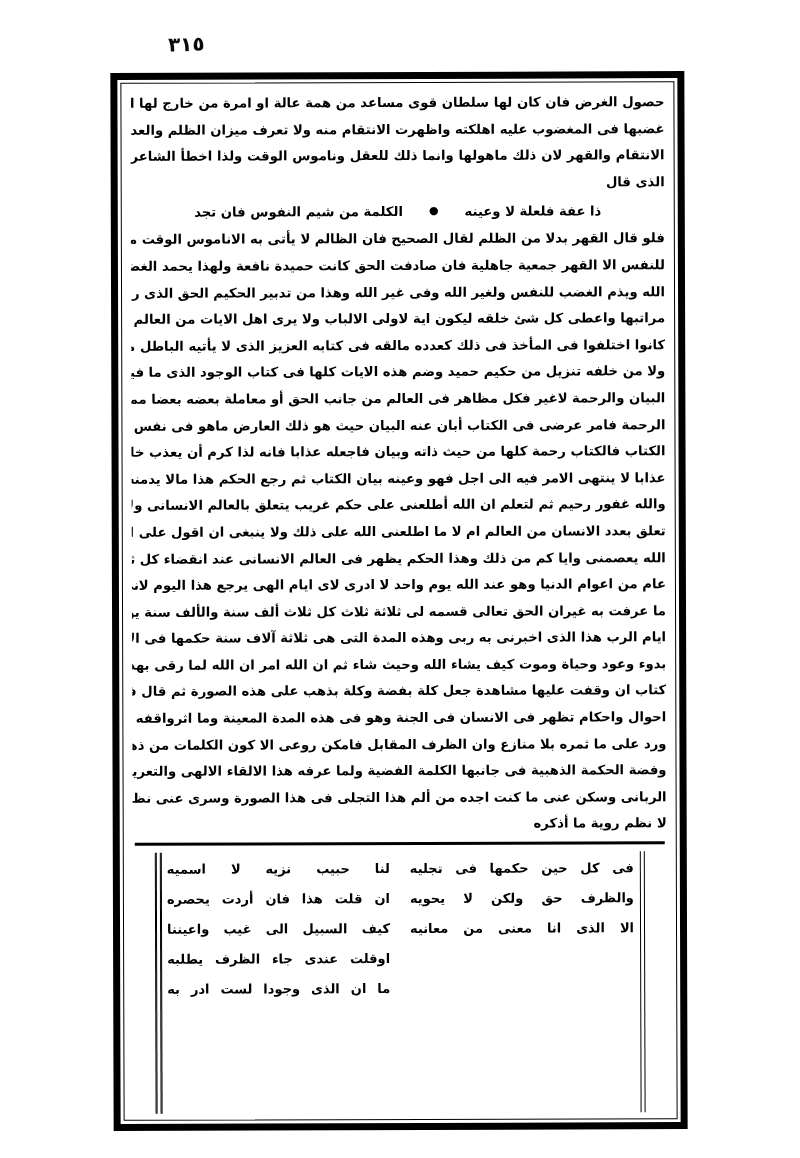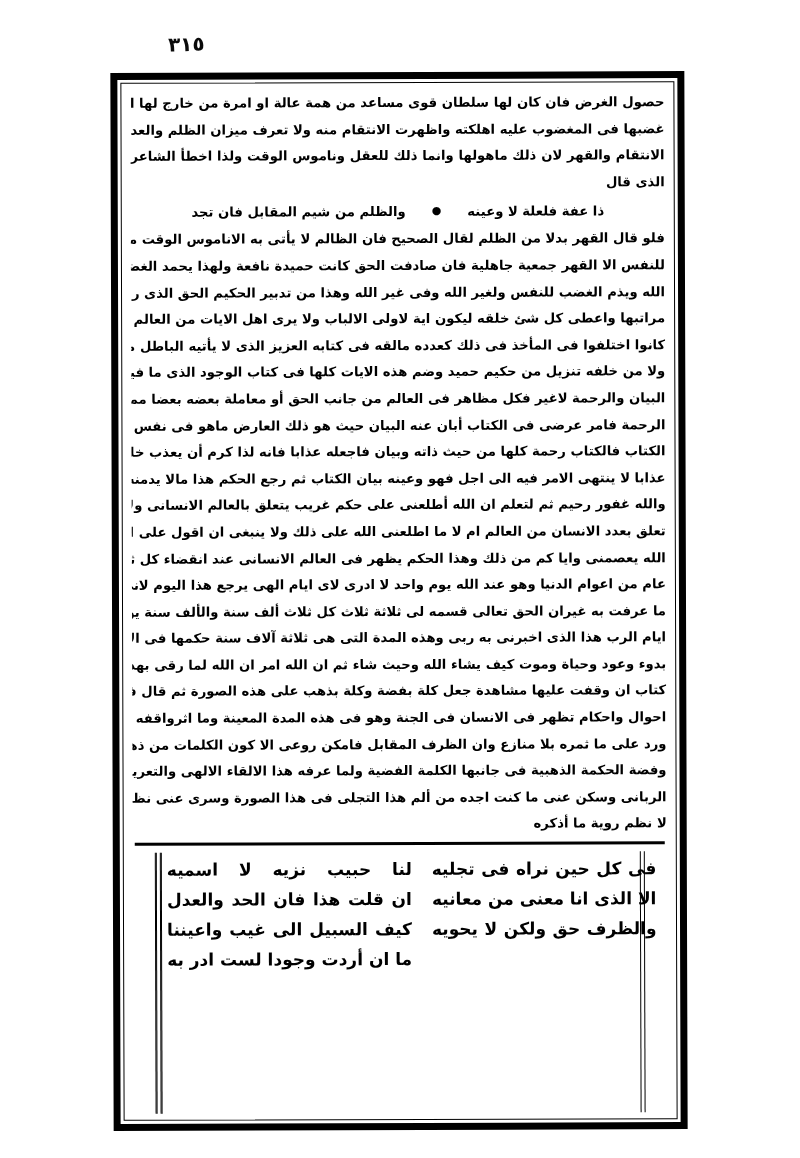--- a/index.html
+++ b/index.html
@@ -150,21 +150,21 @@
   }
   .verse-col.col-right::after {
     content: "";
     position: absolute;
     top: 0;
     bottom: 0;
     left: 4px;
     border-left: 1.2px solid #000;
   }
   .verse-row {
-    font-size: 17px;
+    font-size: 13px;
     font-weight: bold;
     line-height: 30px;
     height: 30px;
     white-space: nowrap;
     overflow: hidden;
     text-align: justify;
     text-align-last: justify;
     direction: rtl;
     font-family: "DejaVu Sans", sans-serif;
   }
@@ -180,21 +180,21 @@
     <div class="body-text">
 
       <div>
         <div class="prose-line">حصول الغرض فان كان لها سلطان قوى مساعد من همة عالة او امرة من خارج لها ابا امضاه</div>
         <div class="prose-line">غضبها فى المغضوب عليه اهلكته واظهرت الانتقام منه ولا تعرف ميزان الظلم والعدل فى ذلك</div>
         <div class="prose-line">الانتقام والقهر لان ذلك ماهولها وانما ذلك للعقل وناموس الوقت ولذا اخطأ الشاعر</div>
         <div class="prose-line tail">الذى قال</div>
       </div>
 
       <div class="verse-inline">
-        <span class="hemistich">والظلم من شيم المقابل فان تجد</span>
+        <span class="hemistich">الكلمة من شيم النفوس فان تجد</span>
         <span class="verse-sep">●</span>
         <span class="hemistich">ذا عفة فلعلة لا وعينه</span>
       </div>
 
       <div>
         <div class="prose-line">فلو قال القهر بدلا من الظلم لقال الصحيح فان الظالم لا يأتى به الاناموس الوقت منه يعرف فليس</div>
         <div class="prose-line">للنفس الا القهر جمعية جاهلية فان صادفت الحق كانت حميدة نافعة ولهذا يحمد الغضب لله وفى</div>
         <div class="prose-line">الله ويذم الغضب للنفس ولغير الله وفى غير الله وهذا من تدبير الحكيم الحق الذى رتب الامور</div>
         <div class="prose-line">مراتبها واعطى كل شئ خلقه ليكون اية لاولى الالباب ولا يرى اهل الايات من العالم اذ</div>
         <div class="prose-line">كانوا اختلفوا فى المأخذ فى ذلك كعدده مالقه فى كتابه العزيز الذى لا يأتيه الباطل من بين يديه</div>
@@ -219,28 +219,29 @@
       </div>
 
     </div>
 
     <div class="verse-table-wrap">
       <div class="verse-rule"></div>
       <div class="verse-table">
 
         <div class="verse-col col-right">
           <div class="verse-row">لنا حبيب نزيه لا اسميه</div>
-          <div class="verse-row">ان قلت هذا فان الحد والعدل</div>
+          <div class="verse-row">ان قلت هذا فان أردت يحصره</div>
           <div class="verse-row">كيف السبيل الى غيب واعيننا</div>
-          <div class="verse-row">ما ان أردت وجودا لست ادر به</div>
+          <div class="verse-row">اوقلت عندى جاء الظرف يطلبه</div>
+          <div class="verse-row">ما ان الذى وجودا لست ادر به</div>
         </div>
 
         <div class="verse-col col-left">
-          <div class="verse-row">فى كل حين نراه فى تجليه</div>
+          <div class="verse-row">فى كل حين حكمها فى تجليه</div>
+          <div class="verse-row">والظرف حق ولكن لا يحويه</div>
           <div class="verse-row">الا الذى انا معنى من معانيه</div>
-          <div class="verse-row">والظرف حق ولكن لا يحويه</div>
         </div>
 
       </div>
     </div>
 
   </div>
 </div>
 
 </body></html>

